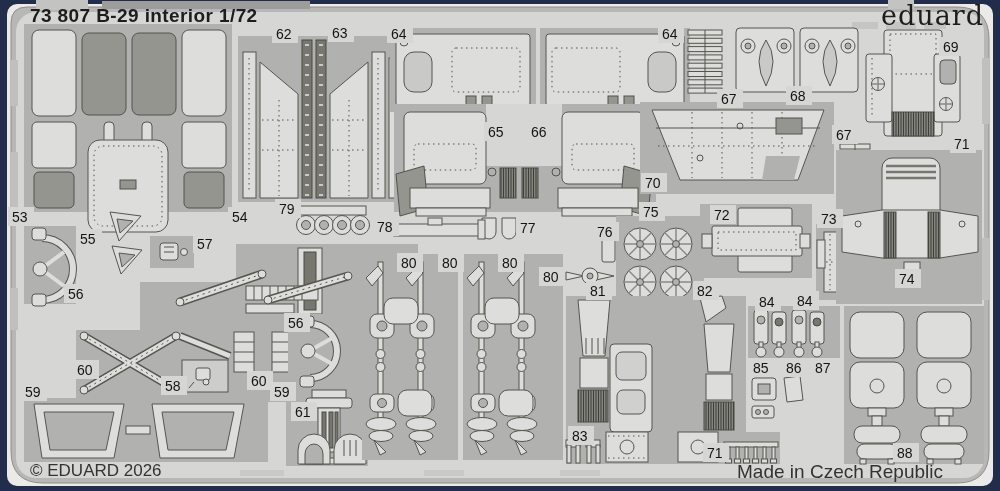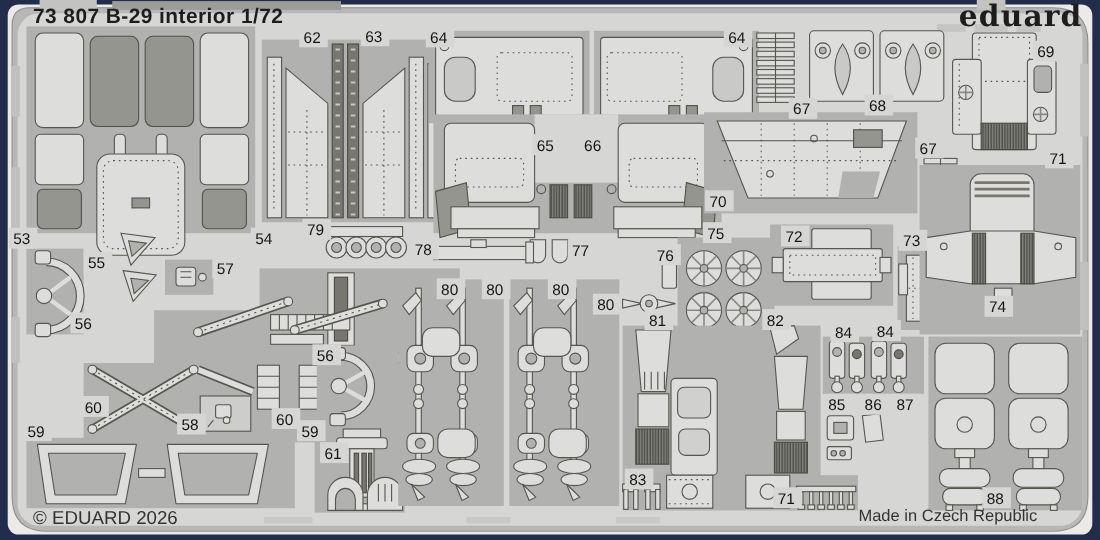--- a/index.html
+++ b/index.html
@@ -1,23 +1,23 @@
 <!DOCTYPE html>
 <html><head>
 <meta charset="utf-8">
 <style>
   html,body{margin:0;padding:0;}
   .canvas{position:relative;width:1000px;height:491px;background:#212d4b;overflow:hidden;
           font-family:"Liberation Sans",sans-serif;}
   .canvas svg{position:absolute;left:0;top:0;}
   .overlay-text{position:absolute;color:#1d1d1b;white-space:nowrap;text-align:center;}
   .title{left:30px;top:5px;font-size:19px;font-weight:bold;letter-spacing:.4px;}
-  .brand{right:16px;top:0px;font-size:27px;font-weight:bold;font-family:"DejaVu Serif",serif;letter-spacing:1px;}
+  .brand{right:16px;top:0px;font-size:27px;font-weight:normal;font-family:"DejaVu Serif",serif;letter-spacing:1px;}
   .copyright{left:30px;top:461px;font-size:17px;color:#33332f;}
-  .madein{right:57px;top:461px;font-size:15px;color:#33332f;}
+  .madein{right:57px;top:461px;font-size:19px;color:#33332f;}
   
   .frame{fill:#b1b1af;}
   .fld{fill:#d6d6d4;}
   .part{fill:#dddddb;stroke:#56564e;stroke-width:1;}
   .soft{fill:#c9c9c7;stroke:#56564e;stroke-width:1;}
   .dark{fill:#95958f;stroke:#52524c;stroke-width:1;}
   .darker{fill:#77776f;stroke:#4a4a44;stroke-width:1;}
   .hole{fill:#b1b1af;stroke:#56564e;stroke-width:1;}
   .dots{fill:none;stroke:#55554d;stroke-width:1;stroke-dasharray:1.5 3.5;}
   .thin{fill:none;stroke:#55554d;stroke-width:1;}

